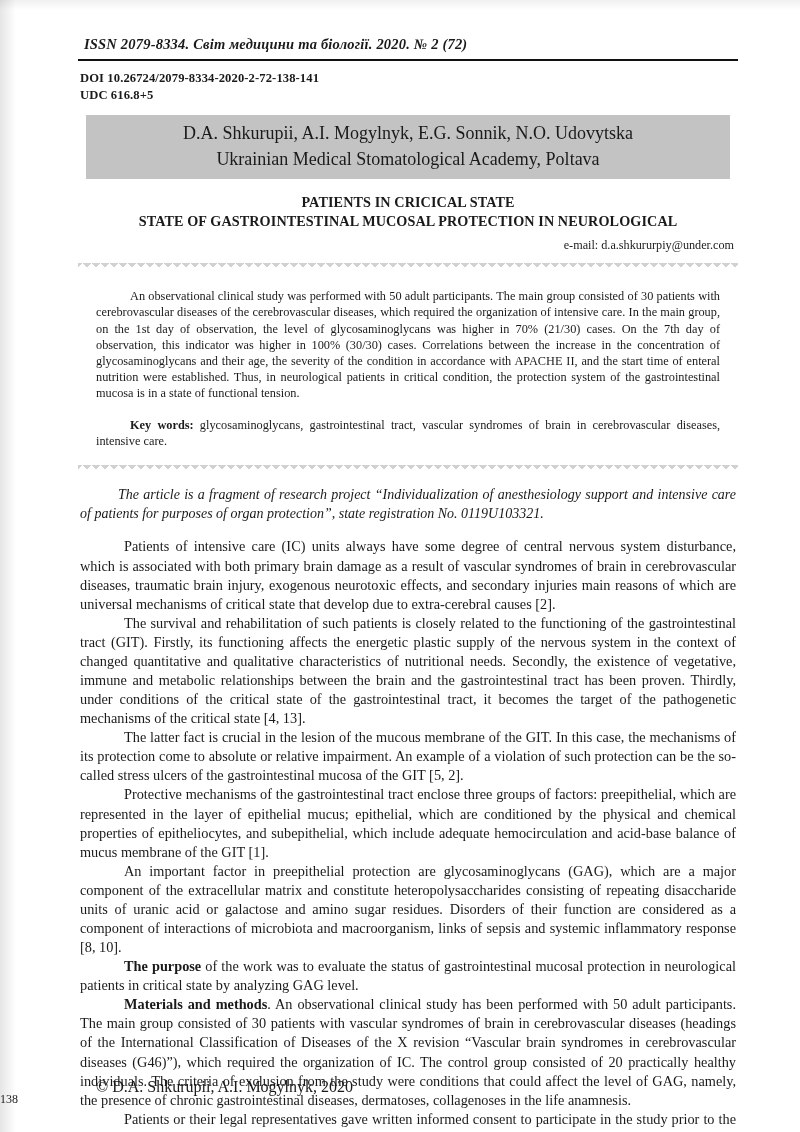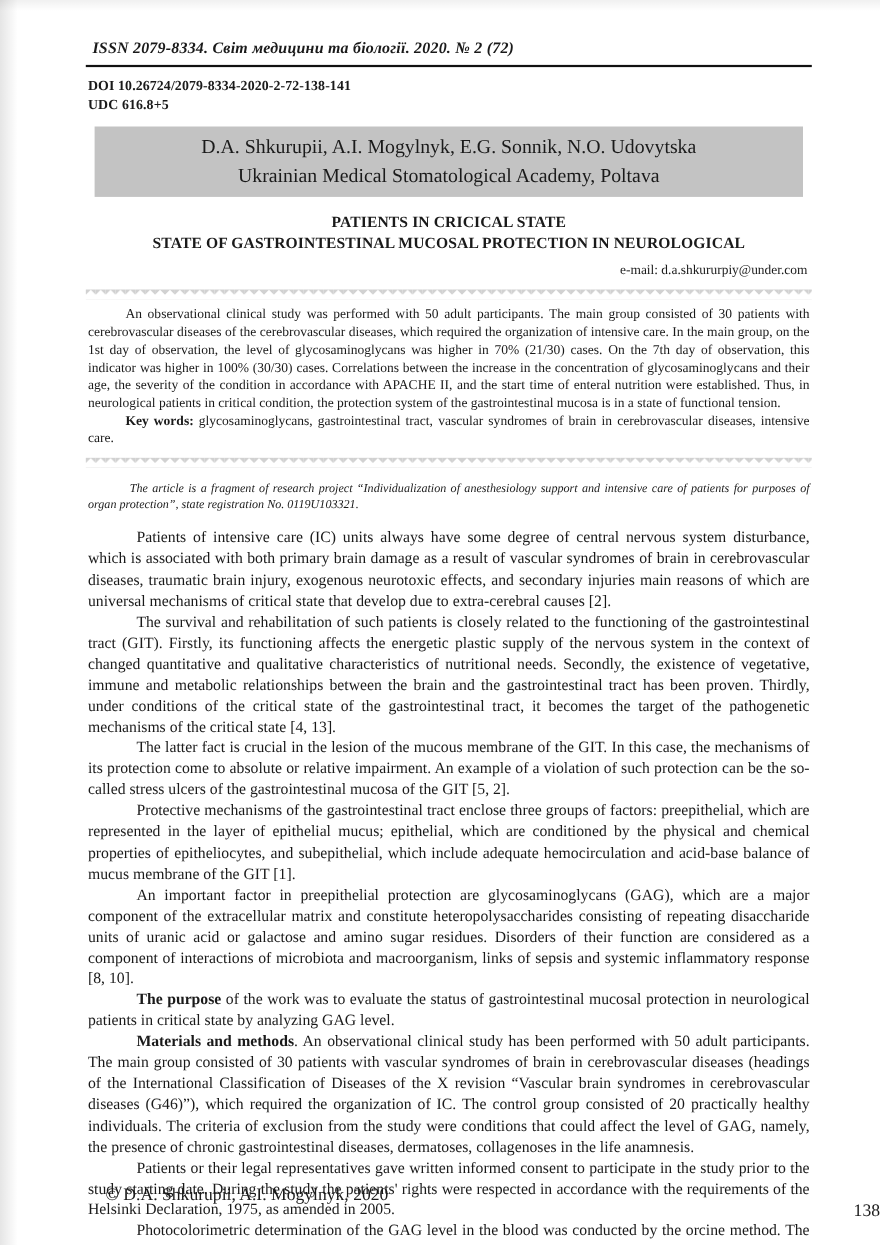--- a/index.html
+++ b/index.html
@@ -103,27 +103,27 @@
     background-position: 0 0, 0 0;
     opacity: 0.85;
   }
 
   .abstract {
     font-size: 12.3px;
     line-height: 1.31;
     text-align: justify;
     margin: 5px 2px 0 2px;
   }
-  .abstract p { margin: 0; }
+  .abstract p { margin: 16px; }
   .indent { text-indent: 34px; }
   .bold { font-weight: bold; }
 
   .project-note {
     font-style: italic;
-    font-size: 11px;
+    font-size: 14px;
     line-height: 1.33;
     text-align: justify;
     margin: 12px 2px 0 2px;
     text-indent: 38px;
   }
 
   .body-text {
     font-size: 14.3px;
     line-height: 1.335;
     text-align: justify;
@@ -138,22 +138,22 @@
     position: absolute;
     left: 96px;
     top: 1078px;
     font-size: 16px;
   }
   .footer-pageno {
     position: absolute;
     left: 0;
     top: 1092px;
     width: 800px;
-    text-align: right;
-    font-size: 16px;
+    text-align: left;
+    font-size: 12px;
   }
 </style>
 </head>
 <body>
 
 <div class="scan-edge-left"></div>
 <div class="scan-edge-top"></div>
 
 <div class="page">
 

